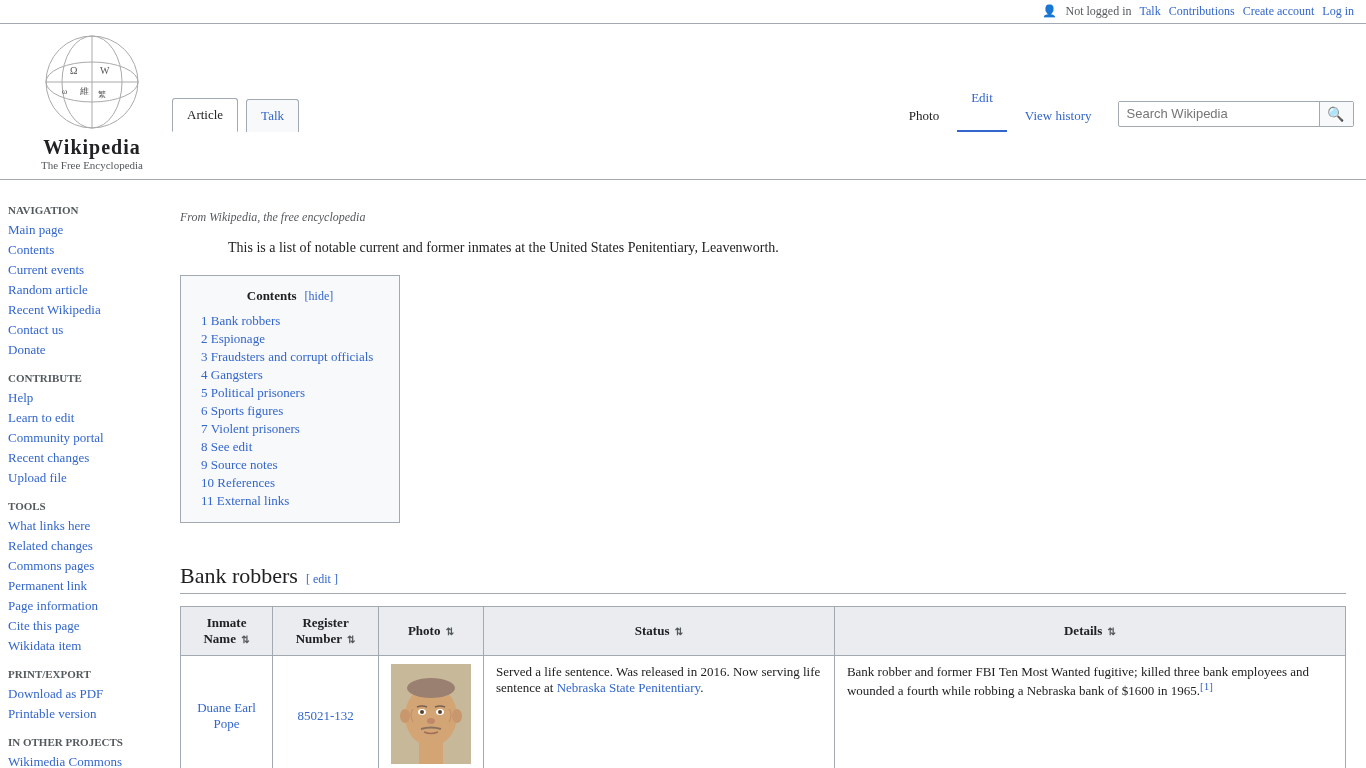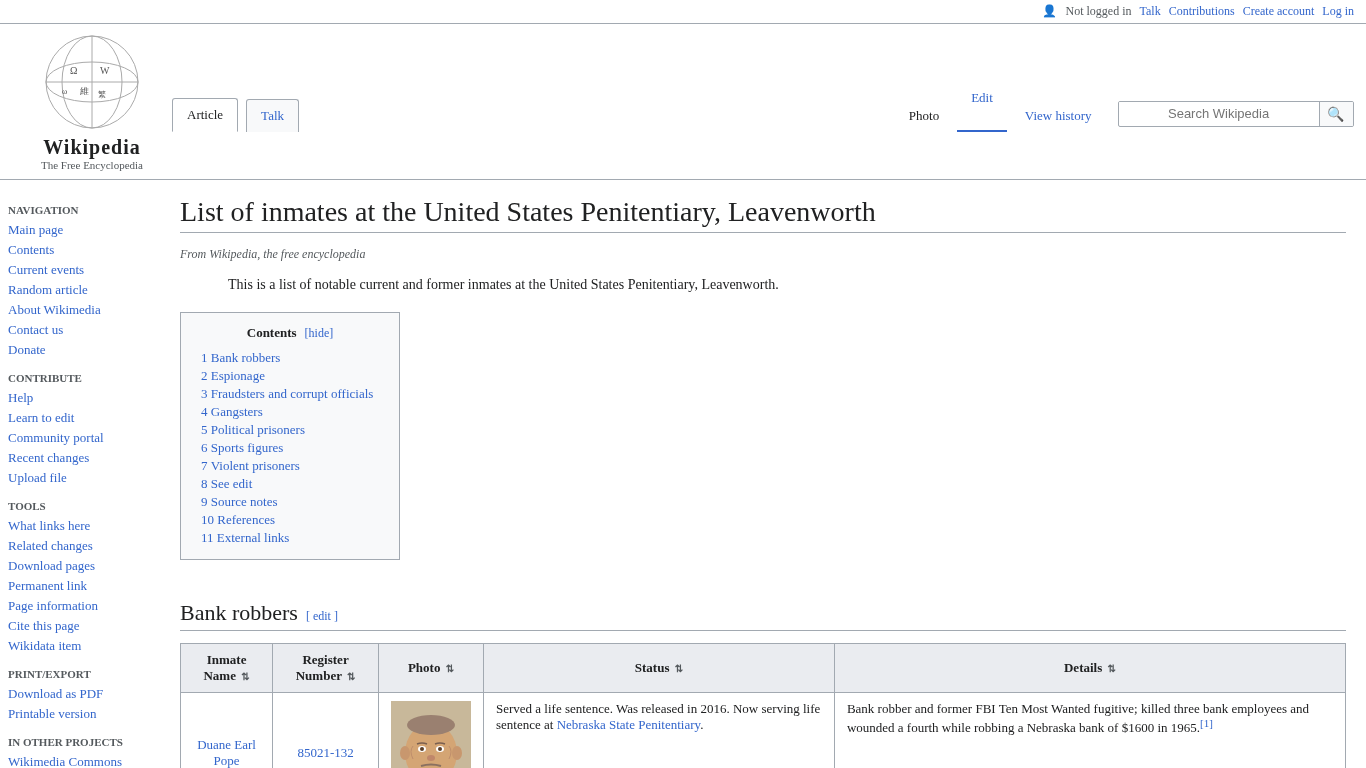--- a/index.html
+++ b/index.html
@@ -106,21 +106,20 @@
       margin-left: 8px;
       margin-bottom: 4px;
     }
     #search-input {
       border: none;
       outline: none;
       padding: 4px 8px;
       font-size: 13px;
       width: 200px;
       color: #72777d;
-      text-align: center;
     }
     #search-btn {
       background: #f8f9fa;
       border: none;
       border-left: 1px solid #a2a9b1;
       padding: 4px 8px;
       cursor: pointer;
       font-size: 14px;
     }
 
@@ -325,50 +324,49 @@
 </div>
 
 <div id="main-layout">
 
   <div id="sidebar">
     <div class="sidebar-section-title">Navigation</div>
     <a class="sidebar-item">Main page</a>
     <a class="sidebar-item">Contents</a>
     <a class="sidebar-item">Current events</a>
     <a class="sidebar-item">Random article</a>
-    <a class="sidebar-item">About Wikimedia</a>
+    <a class="sidebar-item">Recent Wikipedia</a>
     <a class="sidebar-item">Contact us</a>
     <a class="sidebar-item">Donate</a>
 
     <div class="sidebar-section-title">Contribute</div>
     <a class="sidebar-item">Help</a>
     <a class="sidebar-item">Learn to edit</a>
     <a class="sidebar-item">Community portal</a>
     <a class="sidebar-item">Recent changes</a>
     <a class="sidebar-item">Upload file</a>
 
     <div class="sidebar-section-title">Tools</div>
     <a class="sidebar-item">What links here</a>
     <a class="sidebar-item">Related changes</a>
-    <a class="sidebar-item">Download pages</a>
+    <a class="sidebar-item">Commons pages</a>
     <a class="sidebar-item">Permanent link</a>
     <a class="sidebar-item">Page information</a>
     <a class="sidebar-item">Cite this page</a>
     <a class="sidebar-item">Wikidata item</a>
 
     <div class="sidebar-section-title">Print/export</div>
     <a class="sidebar-item">Download as PDF</a>
     <a class="sidebar-item">Printable version</a>
 
     <div class="sidebar-section-title">In other projects</div>
     <a class="sidebar-item">Wikimedia Commons</a>
   </div>
 
   <div id="content">
-    <h1 id="page-title">List of inmates at the United States Penitentiary, Leavenworth</h1>
     <div id="from-wiki">From Wikipedia, the free encyclopedia</div>
     <p id="intro-text">This is a list of notable current and former inmates at the United States Penitentiary, Leavenworth.</p>
 
     
     <div id="toc">
       <div id="toc-title-row">
         <span id="toc-title">Contents</span>
         <span id="toc-hide">[hide]</span>
       </div>
       <a class="toc-item"><span>1</span>&nbsp;<span>Bank robbers</span></a>

